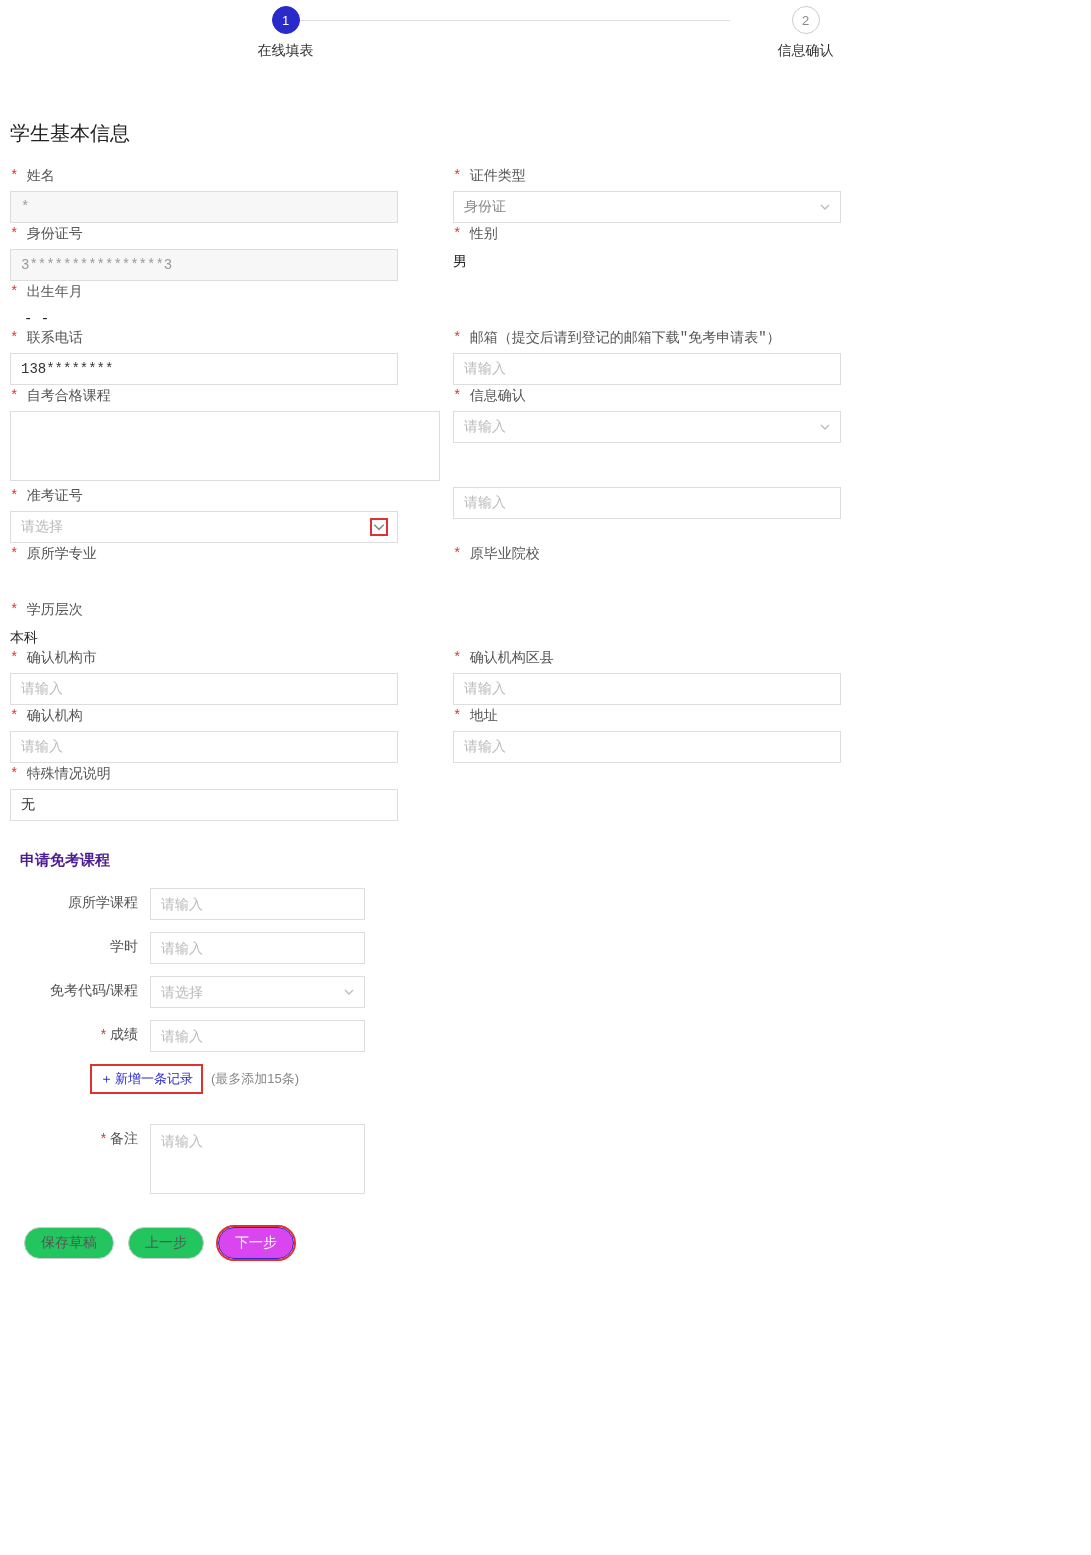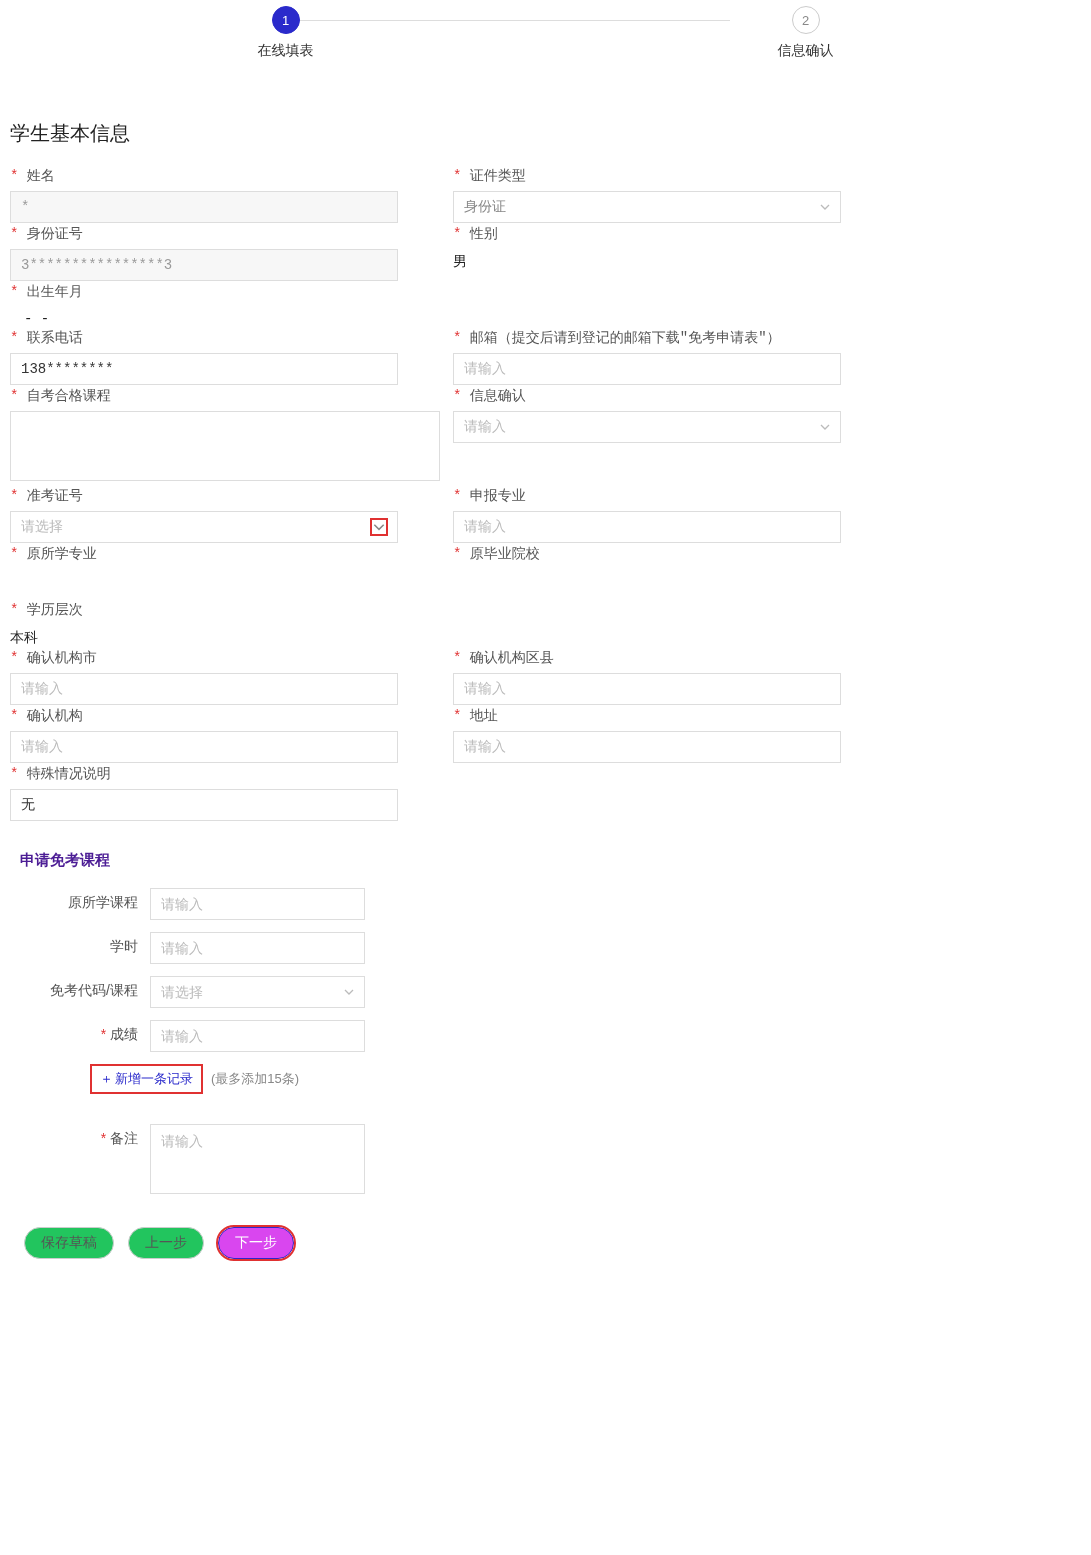--- a/index.html
+++ b/index.html
@@ -307,21 +307,20 @@
         <option>请选择</option>
       </select>
       <span class="chevron highlight-box">
         <svg width="14" height="14" viewBox="0 0 12 12">
             <path d="M2 4l4 4 4-4" stroke="#888" stroke-width="1.3" fill="none"></path>
           </svg>
       </span>
     </div>
   </div>
   <div class="field narrow">
-    <label class="field-label req">申报专业</label>
     <input class="input" placeholder="请输入" style="">
   </div>
 </div>
 
 <div class="row">
   <div class="field narrow">
     <label class="field-label req">原所学专业</label>
   </div>
   <div class="field narrow">
     <label class="field-label req">原毕业院校</label>

